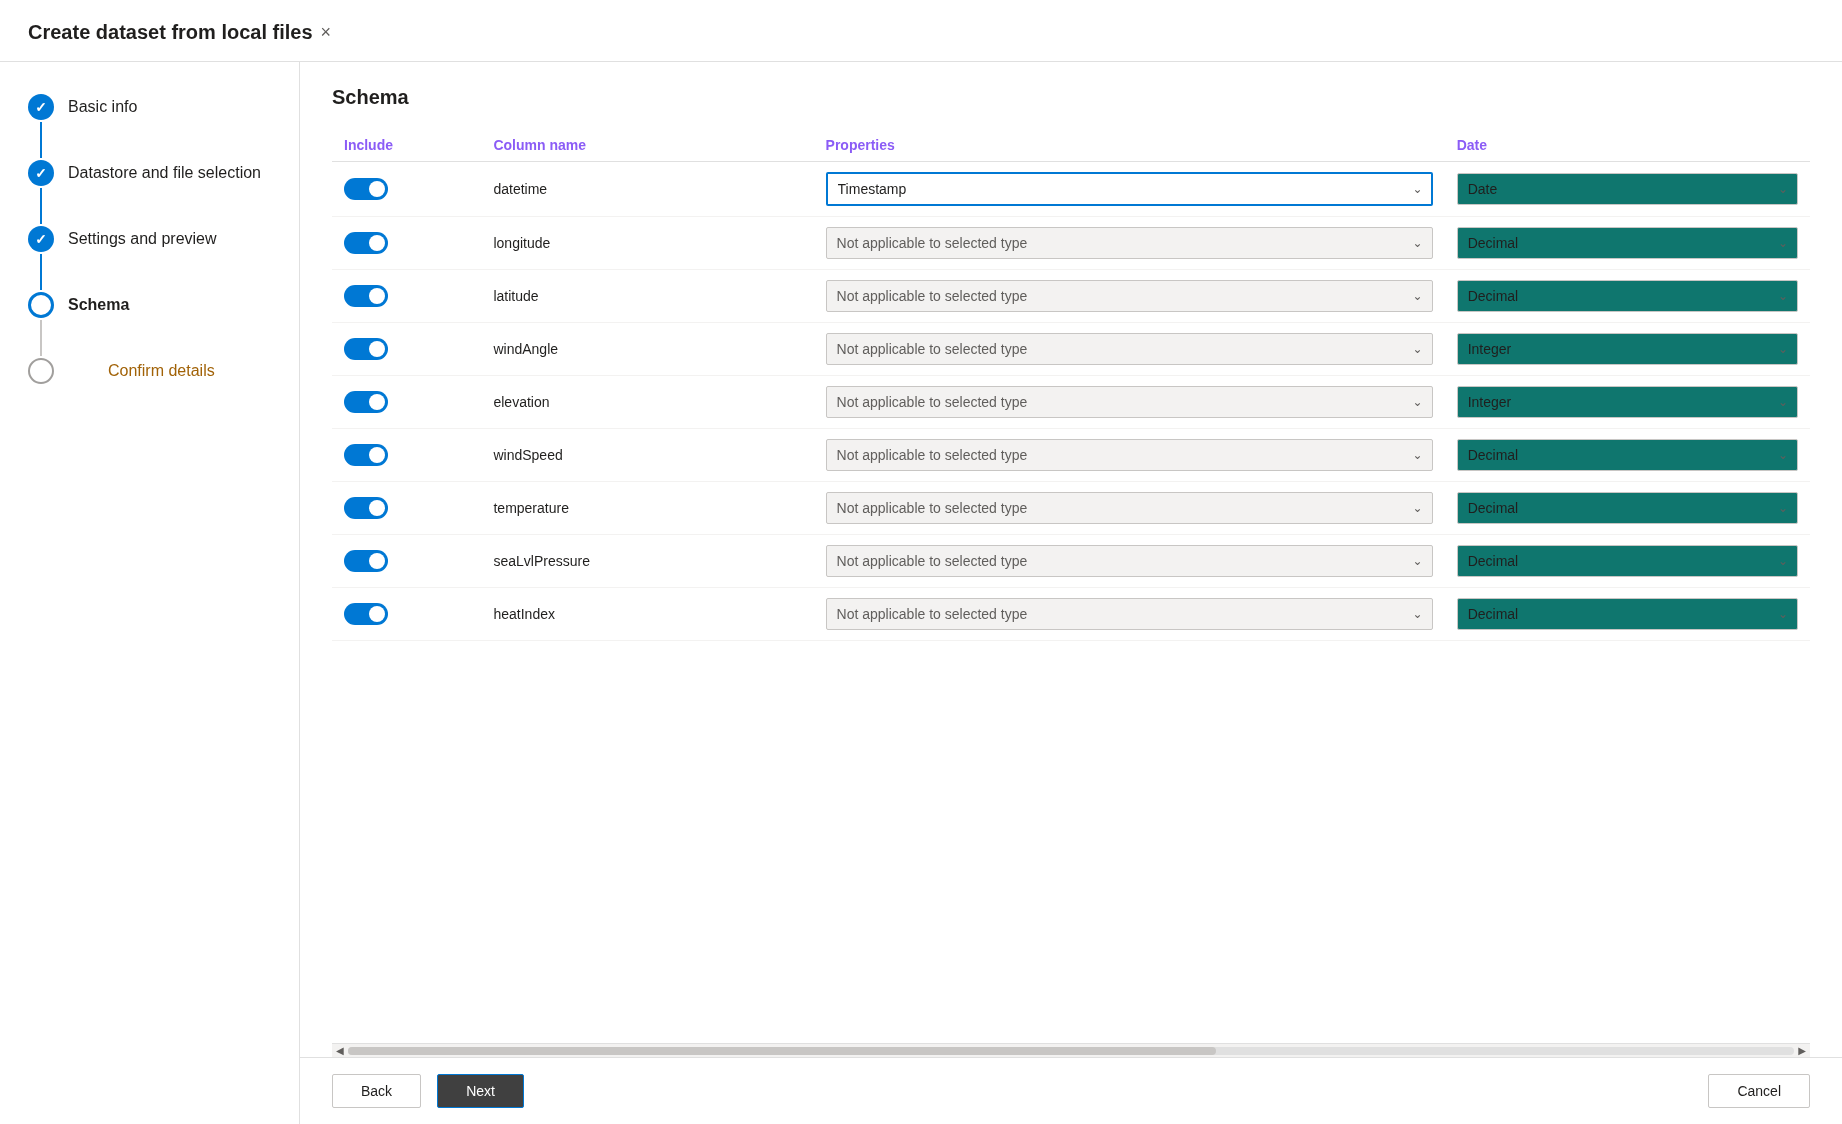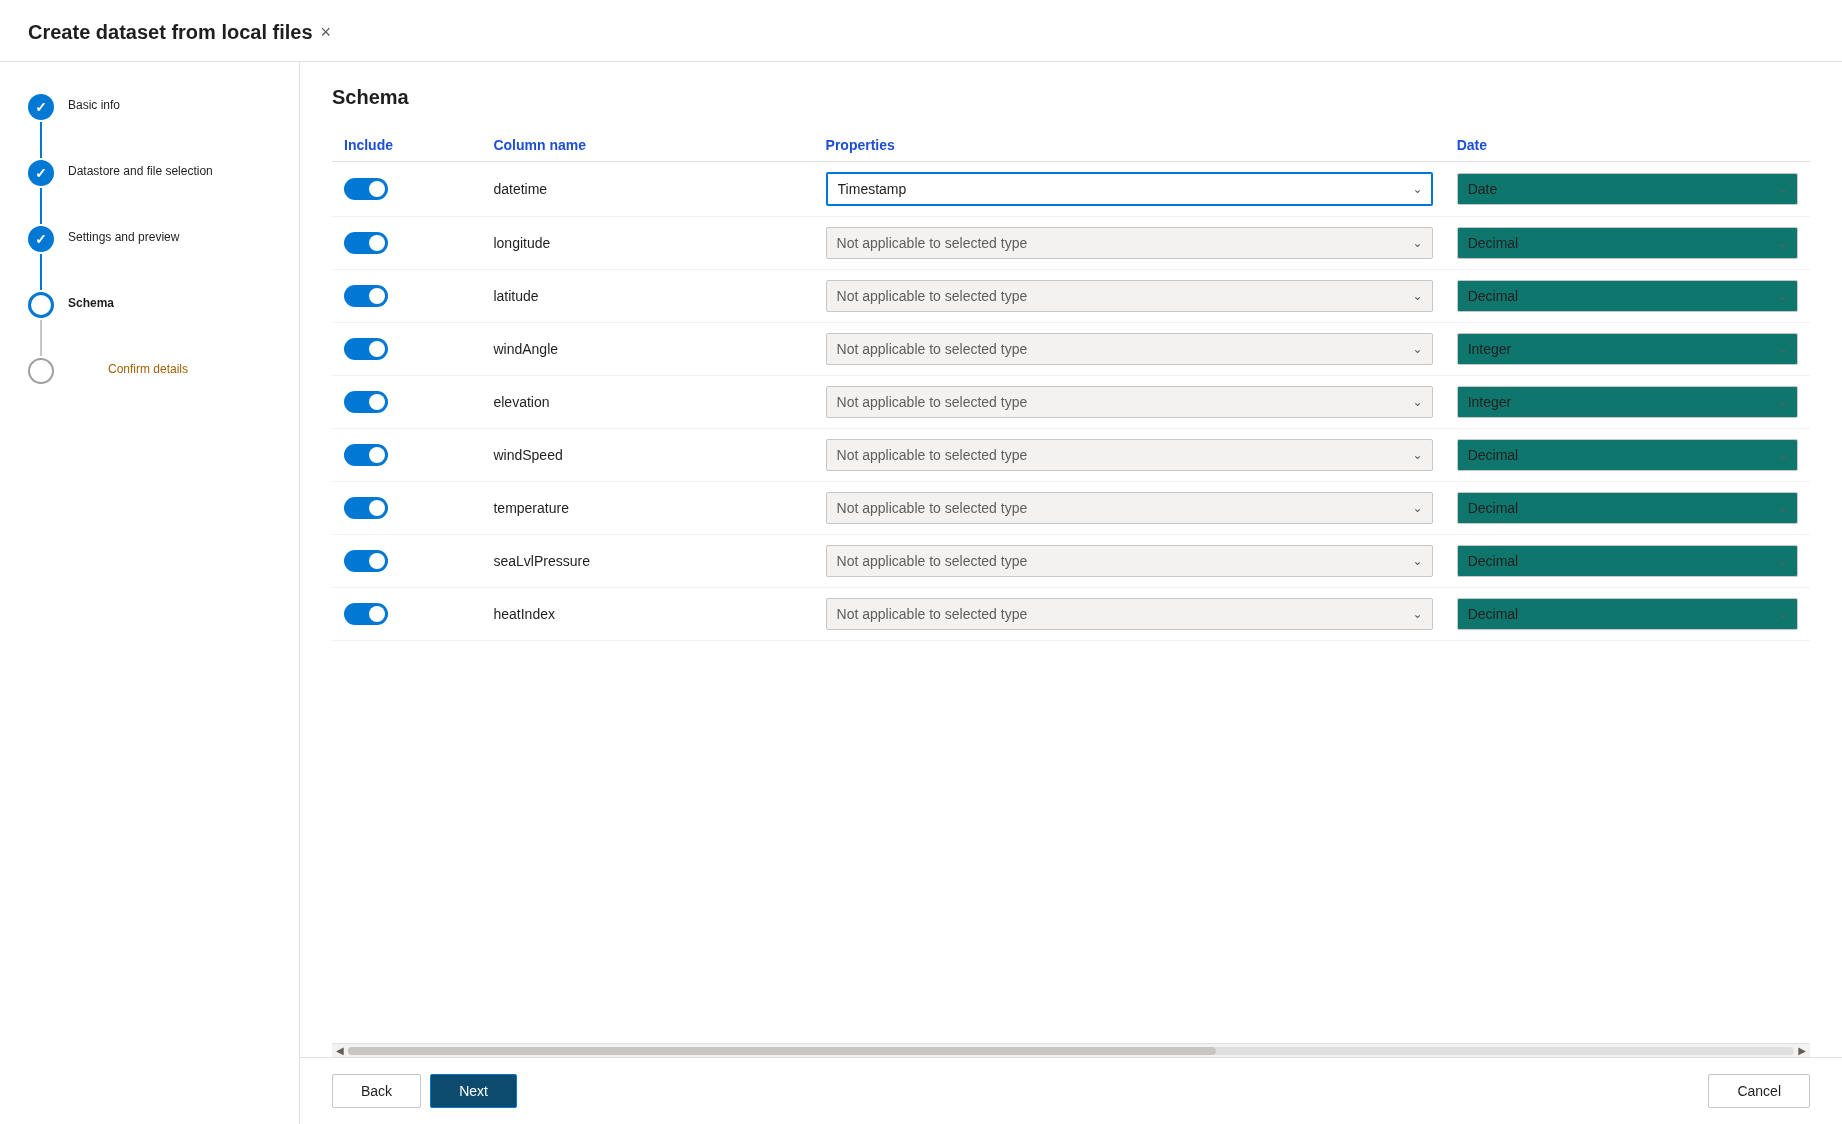--- a/index.html
+++ b/index.html
@@ -104,21 +104,21 @@
       height: 36px;
       background: #0078d4;
       margin: 2px 0;
     }
 
     .step-line.inactive {
       background: #c8c6c4;
     }
 
     .step-label {
-      font-size: 12px;
+      font-size: 16px;
       padding-top: 4px;
       color: #201f1e;
     }
 
     .step-label.active {
       font-weight: 700;
     }
 
     .step-label.inactive {
       color: #a16207;
@@ -164,21 +164,21 @@
     .schema-table {
       width: 100%;
       border-collapse: collapse;
     }
 
     .schema-table thead tr th {
       text-align: left;
       padding: 8px 12px;
       font-weight: 600;
       font-size: 14px;
-      color: #1d4ed8;
+      color: #8b5cf6;
       border-bottom: 1px solid #e0e0e0;
       white-space: nowrap;
     }
 
     .schema-table tbody tr td {
       padding: 10px 12px;
       border-bottom: 1px solid #f3f2f1;
       vertical-align: middle;
     }
 
@@ -265,36 +265,36 @@
       border: 1px solid #c8c6c4;
       color: #201f1e;
     }
 
     
     .dialog-footer {
       display: flex;
       align-items: center;
       padding: 16px 32px;
       border-top: 1px solid #e0e0e0;
-      gap: 9px;
+      gap: 16px;
     }
 
     .btn {
       padding: 8px 28px;
       font-size: 14px;
       border-radius: 2px;
       cursor: pointer;
       font-family: 'Segoe UI', Arial, sans-serif;
       border: 1px solid #c8c6c4;
       background: #fff;
       color: #201f1e;
     }
 
     .btn-primary {
-      background: #0c4a6e;
+      background: #404040;
       color: #fff;
       border: 1px solid #0078d4;
     }
 
     .btn-cancel {
       margin-left: auto;
     }
 
     
     .schema-table-container::-webkit-scrollbar {

